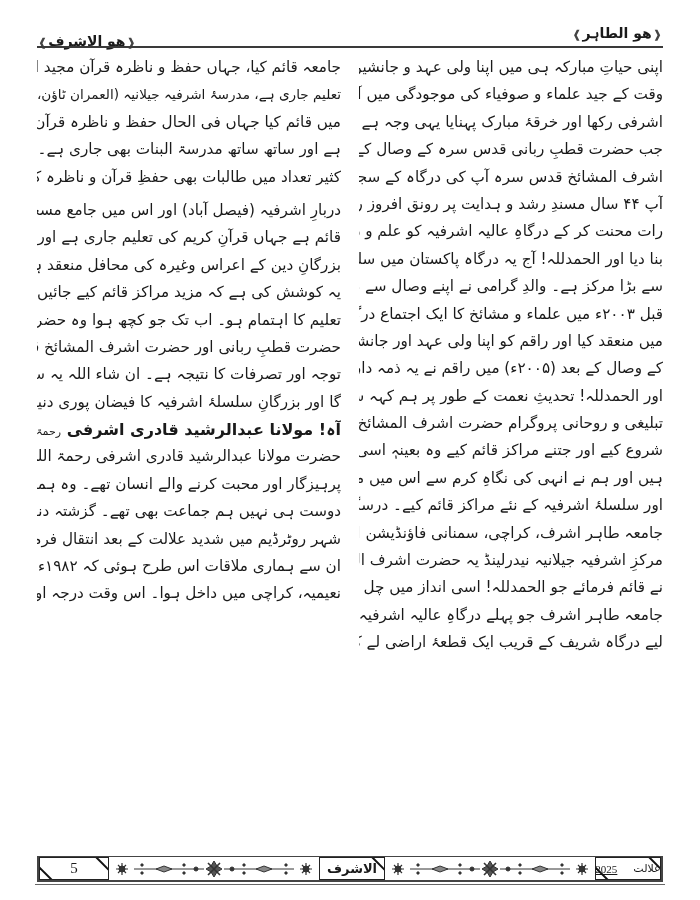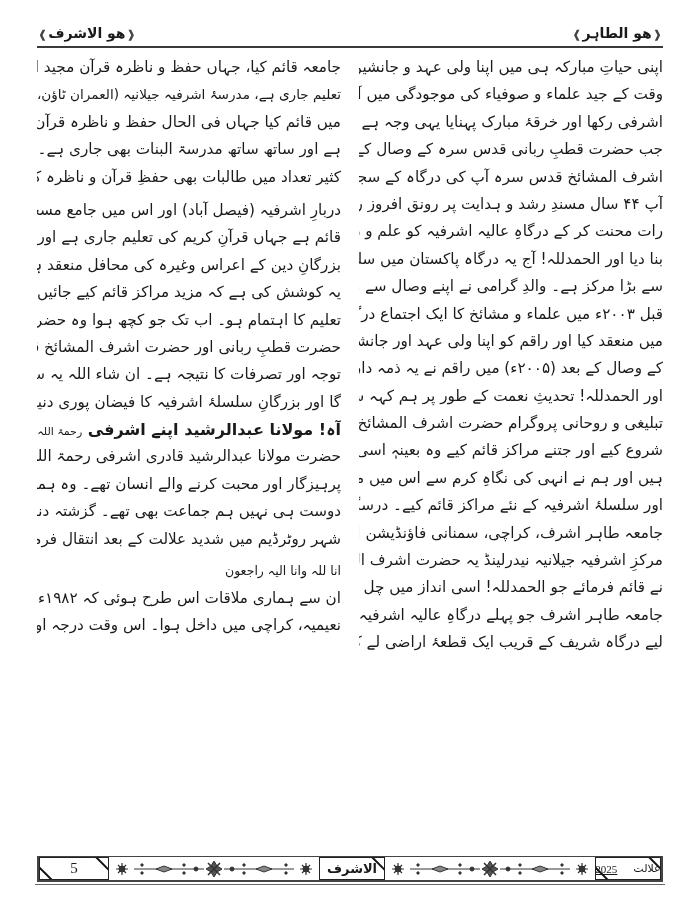--- a/index.html
+++ b/index.html
@@ -34,21 +34,21 @@
     .rh-item {
       position: absolute;
       top: 0;
       font-size: 14px;
       font-weight: bold;
       line-height: 18px;
       color: #1a1a1a;
       white-space: nowrap;
     }
     .rh-right { right: 0; }
-    .rh-left { left: 0; }
+    .rh-left { left: 0; margin-top: 8px; }
     .rh-orn {
       font-size: 11px;
       color: #444;
       margin: 0 1px;
     }
     .header-rule {
       position: absolute;
       top: 46px;
       left: 0;
       width: 626px;
@@ -216,28 +216,27 @@
     <span class="gap"></span>
     <span class="line">دربارِ اشرفیہ (فیصل آباد) اور اس میں جامع مسجد اشرف المشائخ</span>
     <span class="line">قائم ہے جہاں قرآنِ کریم کی تعلیم جاری ہے اور ذکر واذکار اور</span>
     <span class="line">بزرگانِ دین کے اعراس وغیرہ کی محافل منعقد ہوتی ہیں ہم نے</span>
     <span class="line">یہ کوشش کی ہے کہ مزید مراکز قائم کیے جائیں جہاں دینی و روحانی</span>
     <span class="line">تعلیم کا اہتمام ہو۔ اب تک جو کچھ ہوا وہ حضرت مخدوم سمنانی،</span>
     <span class="line">حضرت قطبِ ربانی اور حضرت اشرف المشائخ قدس سرہم کی روحانی</span>
     <span class="line">توجہ اور تصرفات کا نتیجہ ہے۔ ان شاء اللہ یہ سلسلہ جاری رہے</span>
     <span class="line short">گا اور بزرگانِ سلسلۂ اشرفیہ کا فیضان پوری دنیا میں پھیلے گا۔</span>
     <span class="line heading">
-      <span>آہ! مولانا عبدالرشید اپنے اشرفی</span>
+      <span>آہ! مولانا عبدالرشید قادری اشرفی</span>
       <span class="small">رحمۃ اللہ علیہ:</span>
     </span>
     <span class="line">حضرت مولانا عبدالرشید قادری اشرفی رحمۃ اللہ علیہ نیک، متقی،</span>
     <span class="line">پرہیزگار اور محبت کرنے والے انسان تھے۔ وہ ہمارے</span>
     <span class="line">دوست ہی نہیں ہم جماعت بھی تھے۔ گزشتہ دنوں ہالینڈ کے</span>
     <span class="line short">شہر روٹرڈیم میں شدید علالت کے بعد انتقال فرما گئے۔</span>
-    <span class="line dua">انا للہ وانا الیہ راجعون</span>
     <span class="line">ان سے ہماری ملاقات اس طرح ہوئی کہ ۱۹۸۲ء میں دارالعلوم</span>
     <span class="line">نعیمیہ، کراچی میں داخل ہوا۔ اس وقت درجہ اولیٰ میں ہمارے</span>
   </div>
 
   <div class="footer">
     <div class="fbox fbox-page">
       <span class="slash s1"></span>
       <span class="slash s2"></span>
       <span>5</span>
     </div>

